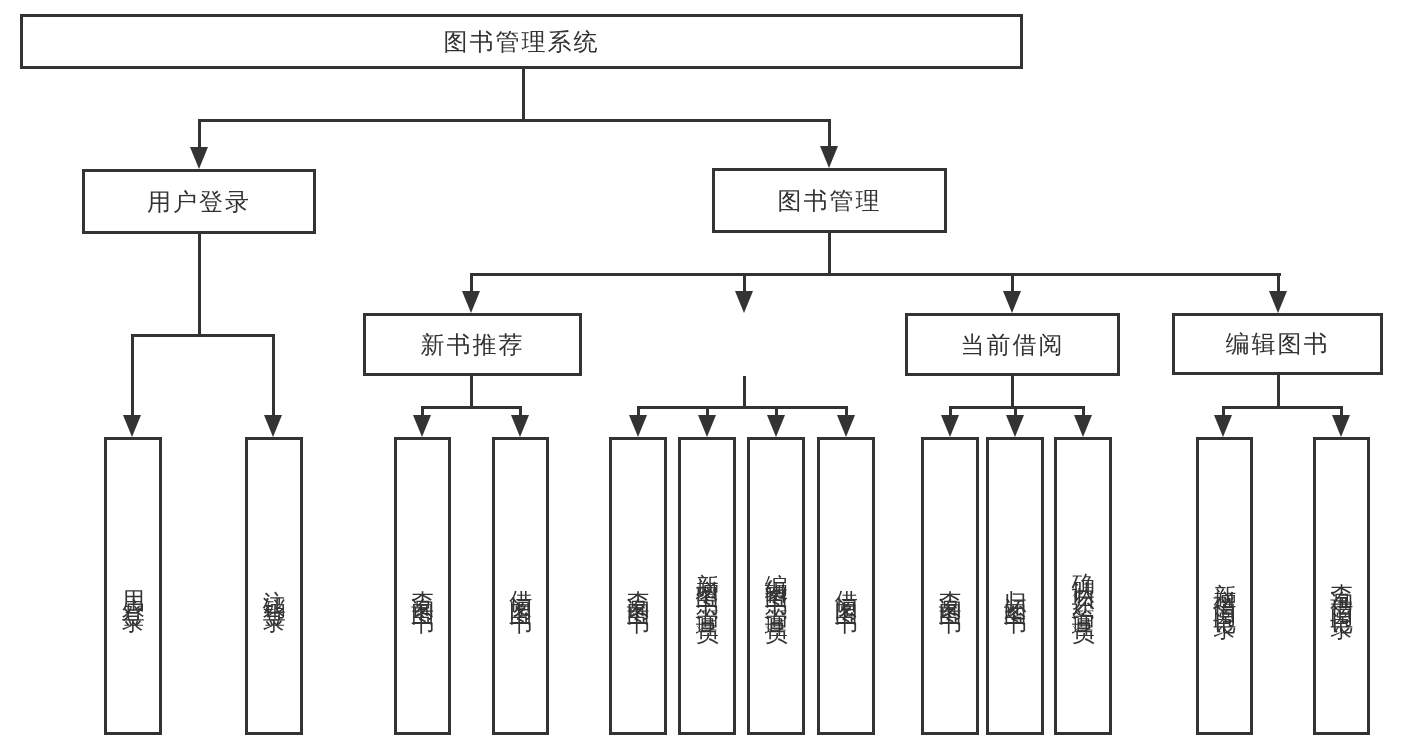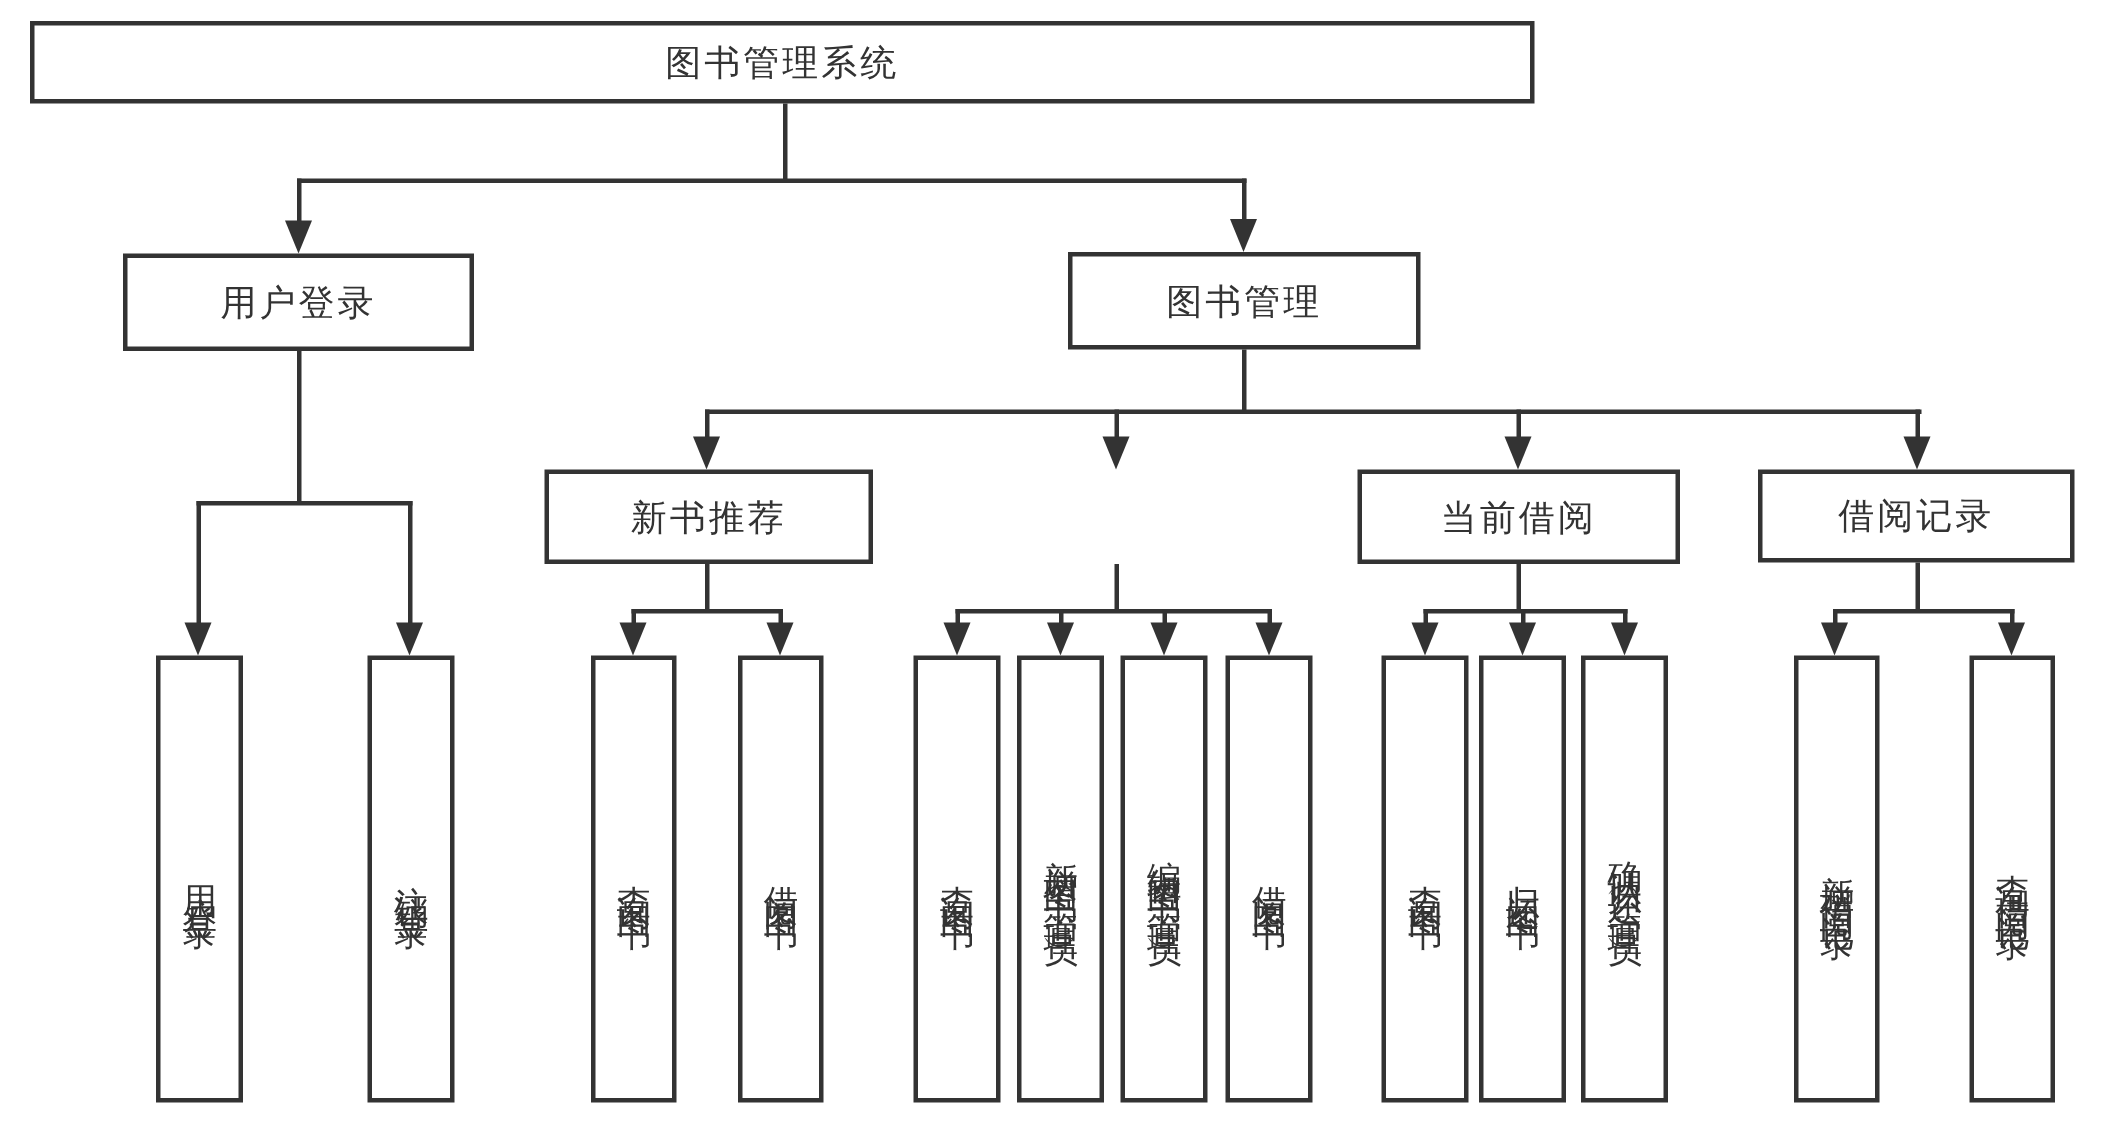--- a/index.html
+++ b/index.html
@@ -86,21 +86,21 @@
     <span class="hlabel">新书推荐</span>
   </div>
 
   <div class="node" style="left:712px; top:168px; width:235px; height:65px;">
     <span class="hlabel">图书管理</span>
   </div>
   <div class="node" style="left:905px; top:313px; width:215px; height:63px;">
     <span class="hlabel">当前借阅</span>
   </div>
   <div class="node" style="left:1172px; top:313px; width:211px; height:62px;">
-    <span class="hlabel">借阅记录</span>
+    <span class="hlabel">编辑图书</span>
   </div>
 
   <div class="node leaf" style="left:104px; top:437px; width:58px; height:298px;">
     <span class="vtext">用户登录</span>
   </div>
   <div class="node leaf" style="left:245px; top:437px; width:58px; height:298px;">
     <span class="vtext">注销登录</span>
   </div>
 
   <div class="node leaf" style="left:394px; top:437px; width:57px; height:298px;">

